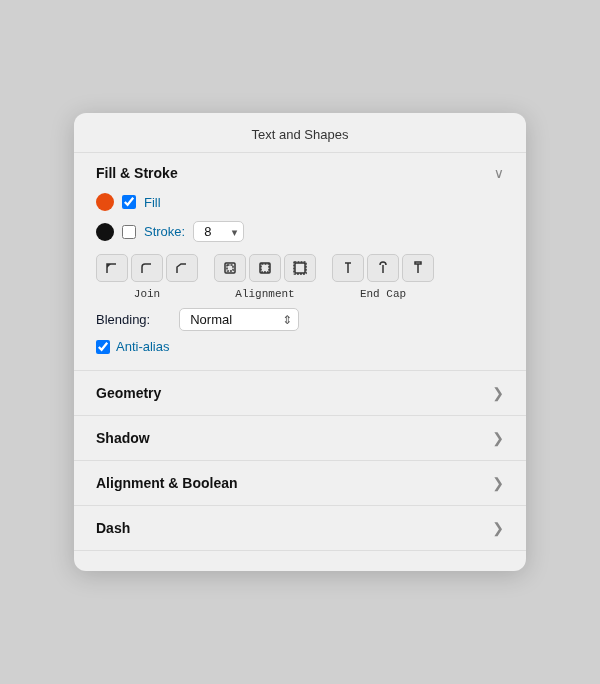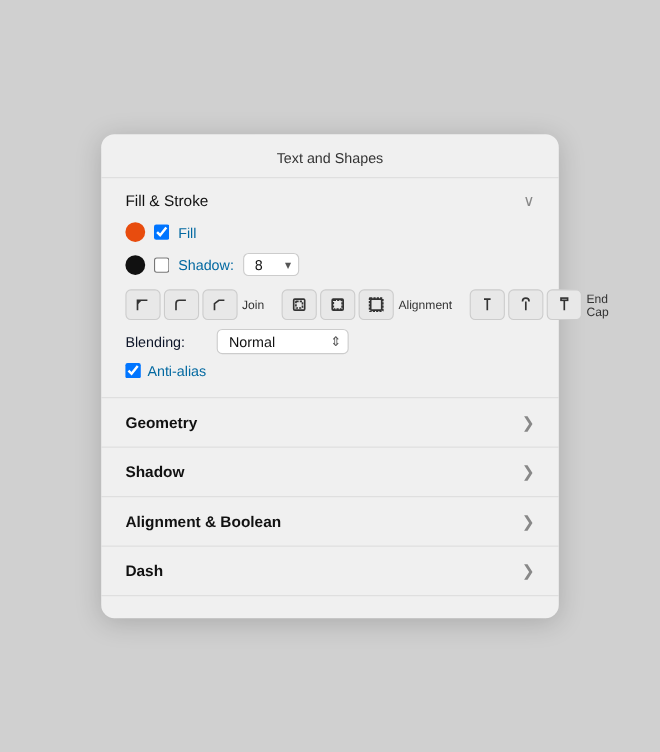--- a/index.html
+++ b/index.html
@@ -7,21 +7,21 @@
       background: #d0d0d0;
       display: flex;
       justify-content: center;
       align-items: center;
       min-height: 100vh;
       font-family: -apple-system, BlinkMacSystemFont, "Helvetica Neue", Arial, sans-serif;
     }
     .panel {
       background: #f0f0f0;
       border-radius: 12px;
-      width: 416px;
+      width: 452px;
       padding-bottom: 20px;
       box-shadow: 0 4px 24px rgba(0,0,0,0.18);
     }
     .panel-title {
       text-align: center;
       padding: 14px 0 10px;
       font-size: 13px;
       color: #333;
       border-bottom: 1px solid #ddd;
     }
@@ -39,21 +39,21 @@
       border-bottom: 1px solid #ddd;
     }
     .fill-stroke-header {
       display: flex;
       justify-content: space-between;
       align-items: center;
       margin-bottom: 12px;
     }
     .fill-stroke-title {
       font-size: 14px;
-      font-weight: 400;
+      font-weight: 700;
       color: #111;
     }
     .row {
       display: flex;
       align-items: center;
       margin-bottom: 10px;
       gap: 8px;
     }
     .color-swatch {
       width: 18px;
@@ -99,22 +99,24 @@
       pointer-events: none;
     }
     .toolbar-row {
       display: flex;
       align-items: flex-end;
       gap: 16px;
       margin: 12px 0 8px;
     }
     .toolbar-group {
       display: flex;
+      flex-direction: column;
       align-items: center;
       gap: 4px;
+      font-family: Liberation Mono, monospace;
     }
     .toolbar-buttons {
       display: flex;
       gap: 3px;
     }
     .tool-btn {
       background: #e8e8e8;
       border: 1px solid #ccc;
       border-radius: 5px;
       width: 32px;
@@ -166,21 +168,21 @@
       position: absolute;
       right: 7px;
       top: 50%;
       transform: translateY(-50%);
       font-size: 12px;
       color: #555;
       pointer-events: none;
     }
     .antialias-row {
       display: flex;
-      align-items: flex-start;
+      align-items: center;
       gap: 6px;
     }
     .collapsible-section {
       border-bottom: 1px solid #ddd;
       padding: 14px 22px;
       cursor: pointer;
       display: flex;
       justify-content: space-between;
     }
   </style>
@@ -198,21 +200,21 @@
 
     <div class="row">
       <span class="color-swatch orange"></span>
       <input type="checkbox" class="checkbox" checked="" style="">
       <span class="label">Fill</span>
     </div>
 
     <div class="row">
       <span class="color-swatch black"></span>
       <input type="checkbox" class="checkbox" style="">
-      <span class="label">Shadow:</span>
+      <span class="label">Stroke:</span>
       <div class="stroke-select-wrapper">
         <select class="stroke-value-select">
           <option>8</option>
           <option>1</option>
           <option>2</option>
           <option>4</option>
           <option>6</option>
           <option>10</option>
         </select>
       </div>

